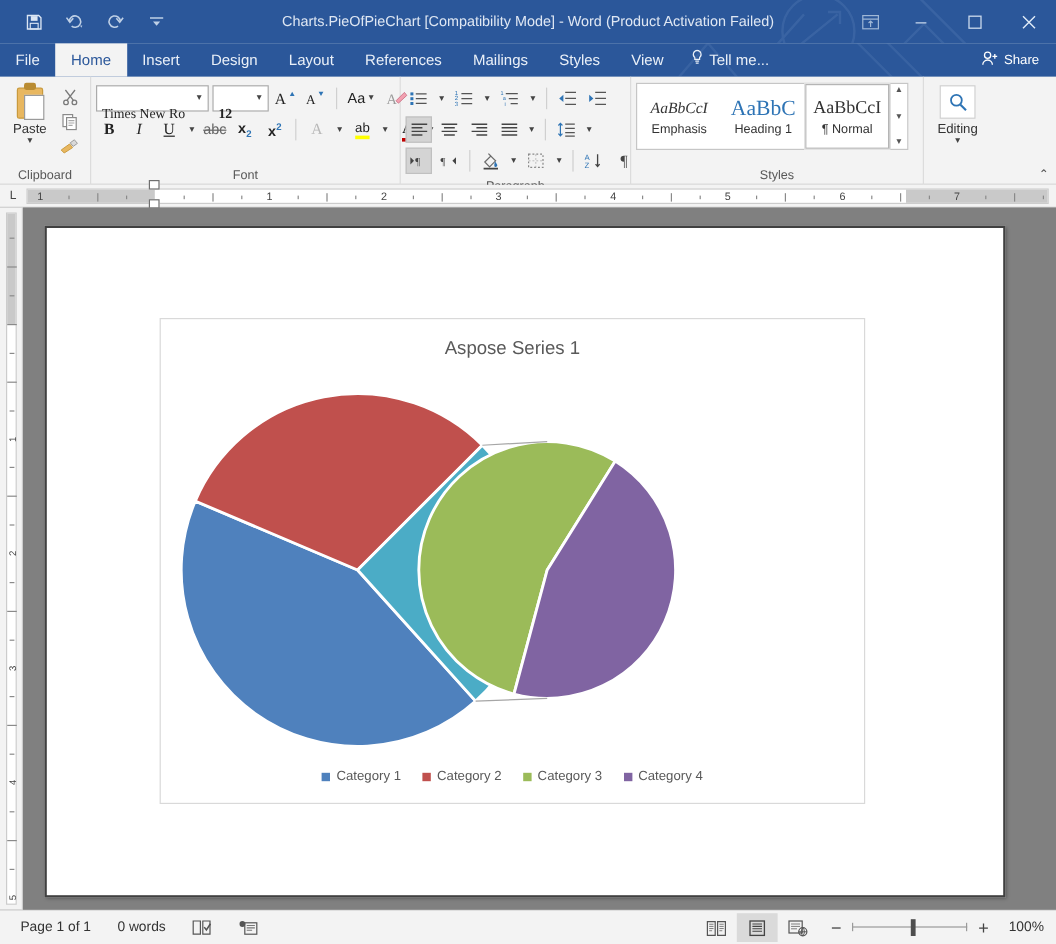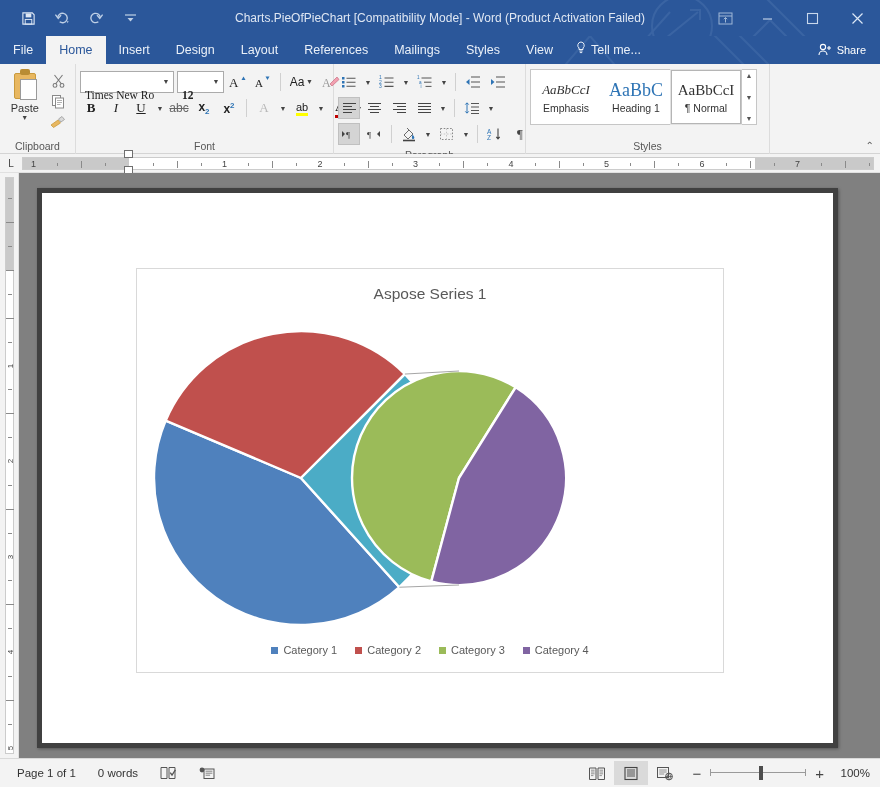--- a/index.html
+++ b/index.html
@@ -245,21 +245,21 @@
   .canvas {
     flex: 1; position: relative;
     background: #808080;
     overflow: hidden;
   }
   .page {
     position: absolute;
     left: 18px; top: 15px;
     width: 801px; height: 560px;
     background: #fff;
-    border: 5px solid #404040;
+    border: 2px solid #404040;
     box-shadow: 1px 1px 3px rgba(0,0,0,.35);
   }
 
   
   .chart-frame {
     position: absolute;
     left: 94px; top: 75px;
     width: 588px; height: 405px;
     background: #fff;
     border: 1px solid #D9D9D9;
@@ -690,20 +690,32 @@
           <span>▲</span>
           <span>▼</span>
           <span>▼</span>
         </div>
       </div>
     </div>
     <div class="group-label">Styles</div>
   </div>
 
   <div class="group g-editing">
+    <div class="group-body">
+      <div class="editing-btn">
+        <div class="editing-icon">
+          <svg width="17" height="17" viewBox="0 0 17 17">
+              <circle cx="7" cy="6.5" r="4.5" fill="none" stroke="#2E74B5" stroke-width="1.5"></circle>
+              <path d="M10.4 10.2 L15 14.8" stroke="#2E74B5" stroke-width="1.8"></path>
+            </svg>
+        </div>
+        <div class="editing-label">Editing</div>
+        <div class="mini-arrow">▼</div>
+      </div>
+    </div>
     <div class="group-label">&nbsp;</div>
   </div>
 
   <span class="ribbon-collapse">⌃</span>
 </div>
 
 <div class="hruler">
   <div class="tabstop">
     <span>L</span>
   </div>

